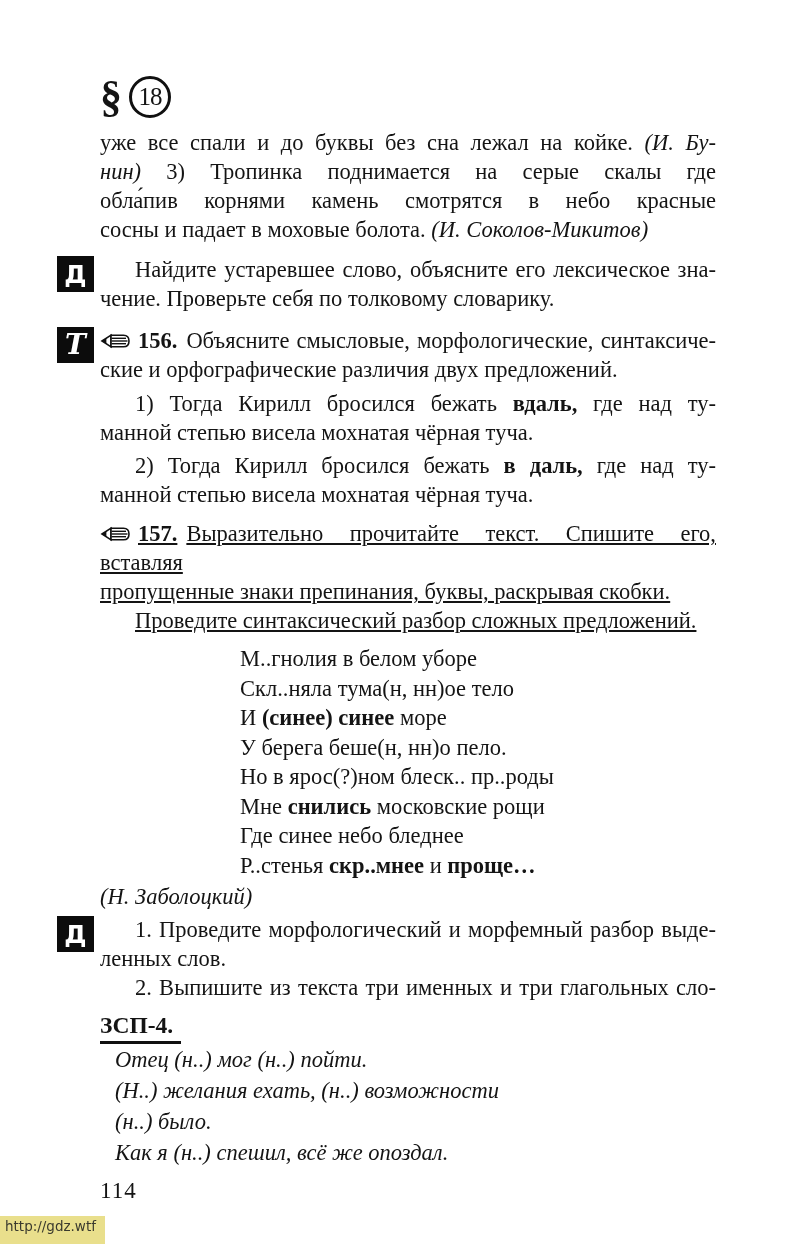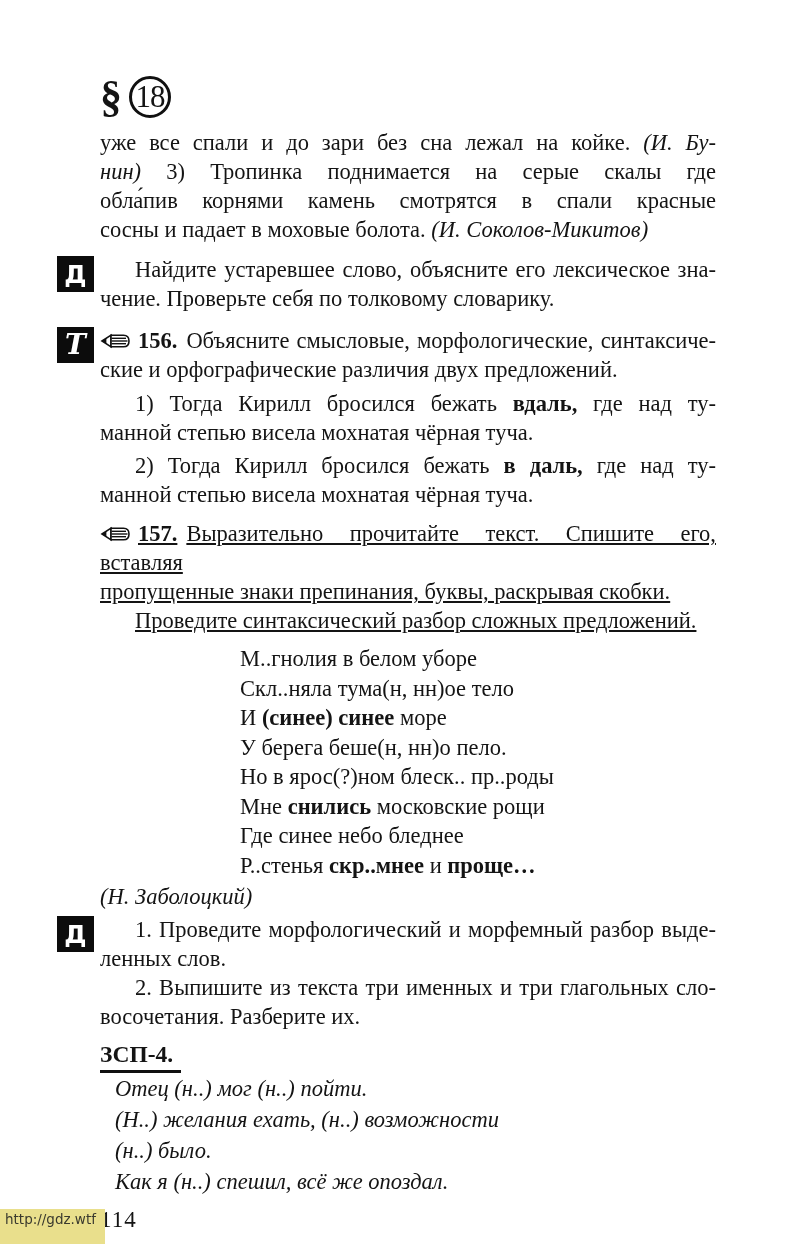--- a/index.html
+++ b/index.html
@@ -24,21 +24,21 @@
   .b,.line .b{font-weight:700;margin-top:28px;}
   .i,.line .i{font-style:italic;}
 
   
   .hdr{margin-left:100px;height:46px;display:flex;align-items:center;}
   .par-mark{font-size:44px;font-weight:700;line-height:1;}
   .num-badge{
     display:inline-flex;align-items:center;justify-content:center;
     width:36px;height:36px;margin-left:7px;
     border:3.5px solid #101010;border-radius:50%;
-    font-size:31px;letter-spacing:-1px;
+    font-size:25px;letter-spacing:-1px;
   }
 
   .intro{margin-top:8px;}
 
   .block{position:relative;}
   .marker{
     position:absolute;left:-43px;top:1px;
     width:37px;height:36px;background:#0c0c0c;color:#fff;
     display:flex;align-items:center;justify-content:center;
     font-family:"DejaVu Sans","Liberation Sans",sans-serif;
@@ -69,39 +69,39 @@
   .zsp-lines{margin-left:15px;}
   .zsp-lines .line{line-height:31px;font-style:italic;}
 
   .page-number{margin-top:8px;font-size:23px;letter-spacing:1px;}
 
   .watermark{
     position:absolute;left:0;bottom:1px;
     background:#e9df8c;color:#3a3a2e;
     font-family:"DejaVu Sans","Liberation Sans",sans-serif;
     font-size:13.5px;line-height:1;
-    padding:4px 9px 18px 5px;
+    padding:4px 9px 11px 5px;
   }
 </style>
 </head>
 <body>
 
 <div class="page">
 
   <div class="hdr">
     <span class="par-mark">§</span>
     <span class="num-badge">18</span>
   </div>
 
   <div class="content">
 
     <div class="intro">
-      <p class="line jl"><span>уже все спали и до зари без сна лежал на койке. </span><span class="i">(И. Бу-</span></p>
+      <p class="line jl"><span>уже все спали и до буквы без сна лежал на койке. </span><span class="i">(И. Бу-</span></p>
       <p class="line jl"><span class="i">нин)</span><span> 3) Тропинка поднимается на серые скалы где</span></p>
-      <p class="line jl"><span>обла́пив корнями камень смотрятся в спали красные</span></p>
+      <p class="line jl"><span>обла́пив корнями камень смотрятся в небо красные</span></p>
       <p class="line wrap"><span>сосны и падает в моховые болота. </span><span class="i">(И. Соколов-Микитов)</span></p>
     </div>
 
     <div class="block blk-d1">
       <span class="marker">Д</span>
       <p class="line jl indent"><span>Найдите устаревшее слово, объясните его лексическое зна-</span></p>
       <p class="line wrap"><span>чение. Проверьте себя по толковому словарику.</span></p>
     </div>
 
     <div class="block blk-156">
@@ -149,21 +149,20 @@
       <p class="line"><span>Где синее небо бледнее</span></p>
       <p class="line"><span>Р..стенья </span><span class="b">скр..мнее</span><span> и </span><span class="b">проще…</span></p>
     </div>
     <p class="line attribution">(Н. Заболоцкий)</p>
 
     <div class="block blk-d2">
       <span class="marker">Д</span>
       <p class="line jl indent"><span>1. Проведите морфологический и морфемный разбор выде-</span></p>
       <p class="line wrap"><span>ленных слов.</span></p>
       <p class="line jl indent"><span>2. Выпишите из текста три именных и три глагольных сло-</span></p>
-      <p class="line wrap"><span>восочетания. Разберите их.</span></p>
     </div>
 
     <div class="zsp">
       <span class="zsp-label">ЗСП-4.</span>
       <div class="zsp-lines">
         <p class="line"><span>Отец (н..) мог (н..) пойти.</span></p>
         <p class="line"><span>(Н..) желания ехать, (н..) возможности</span></p>
         <p class="line"><span>(н..) было.</span></p>
         <p class="line"><span>Как я (н..) спешил, всё же опоздал.</span></p>
       </div>

